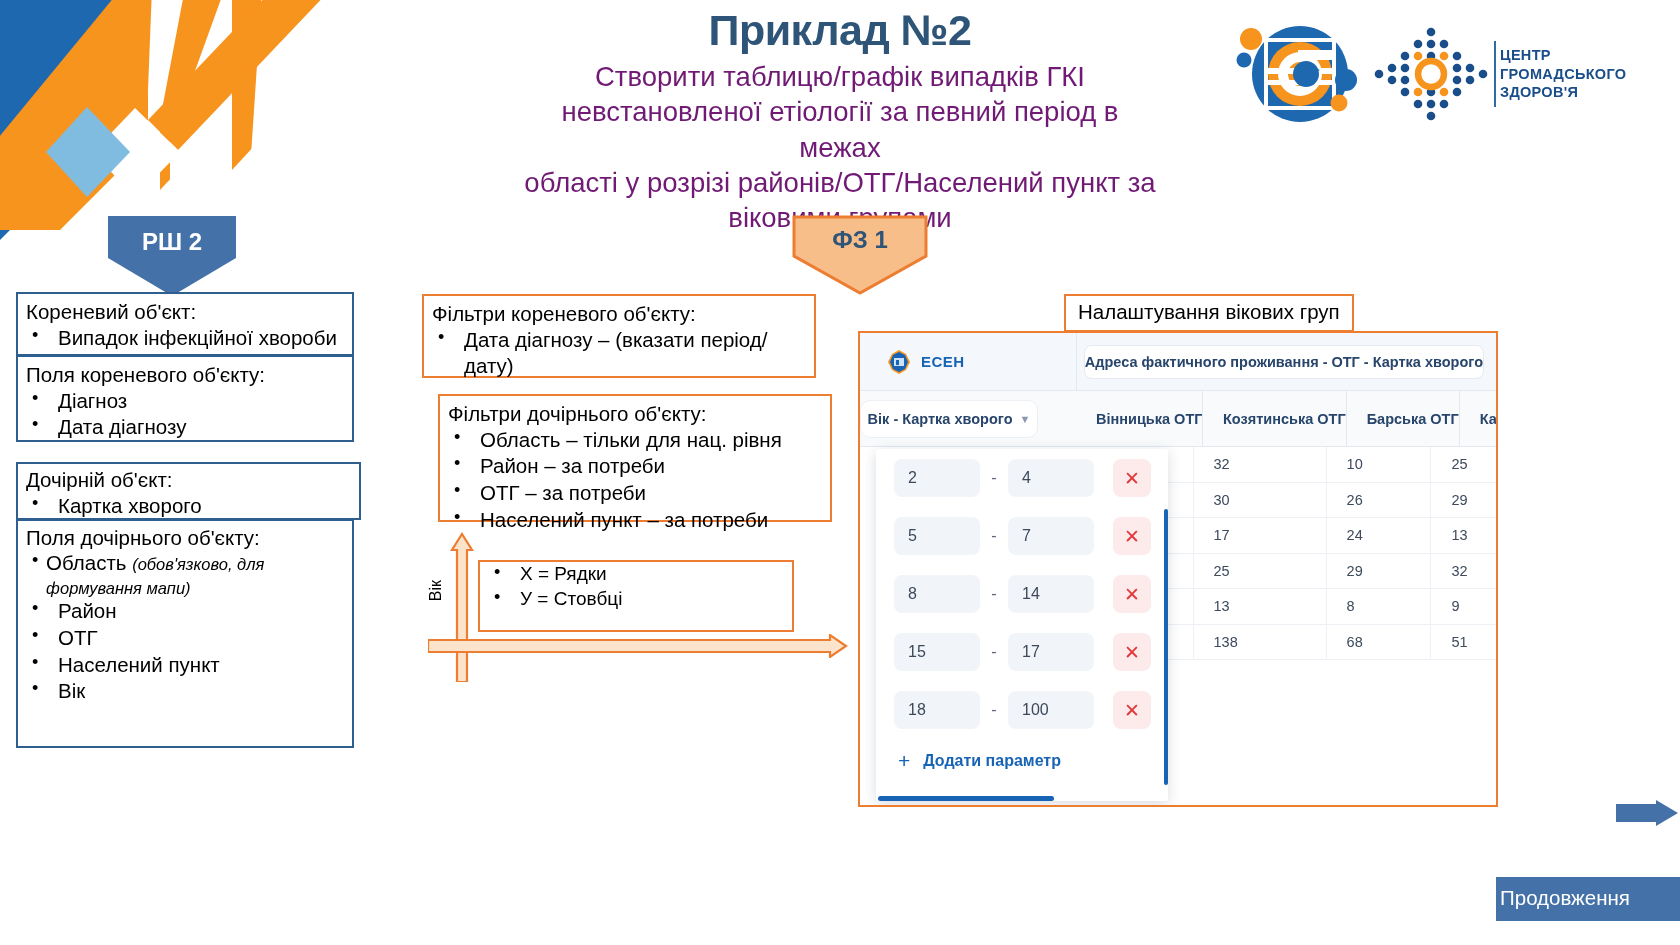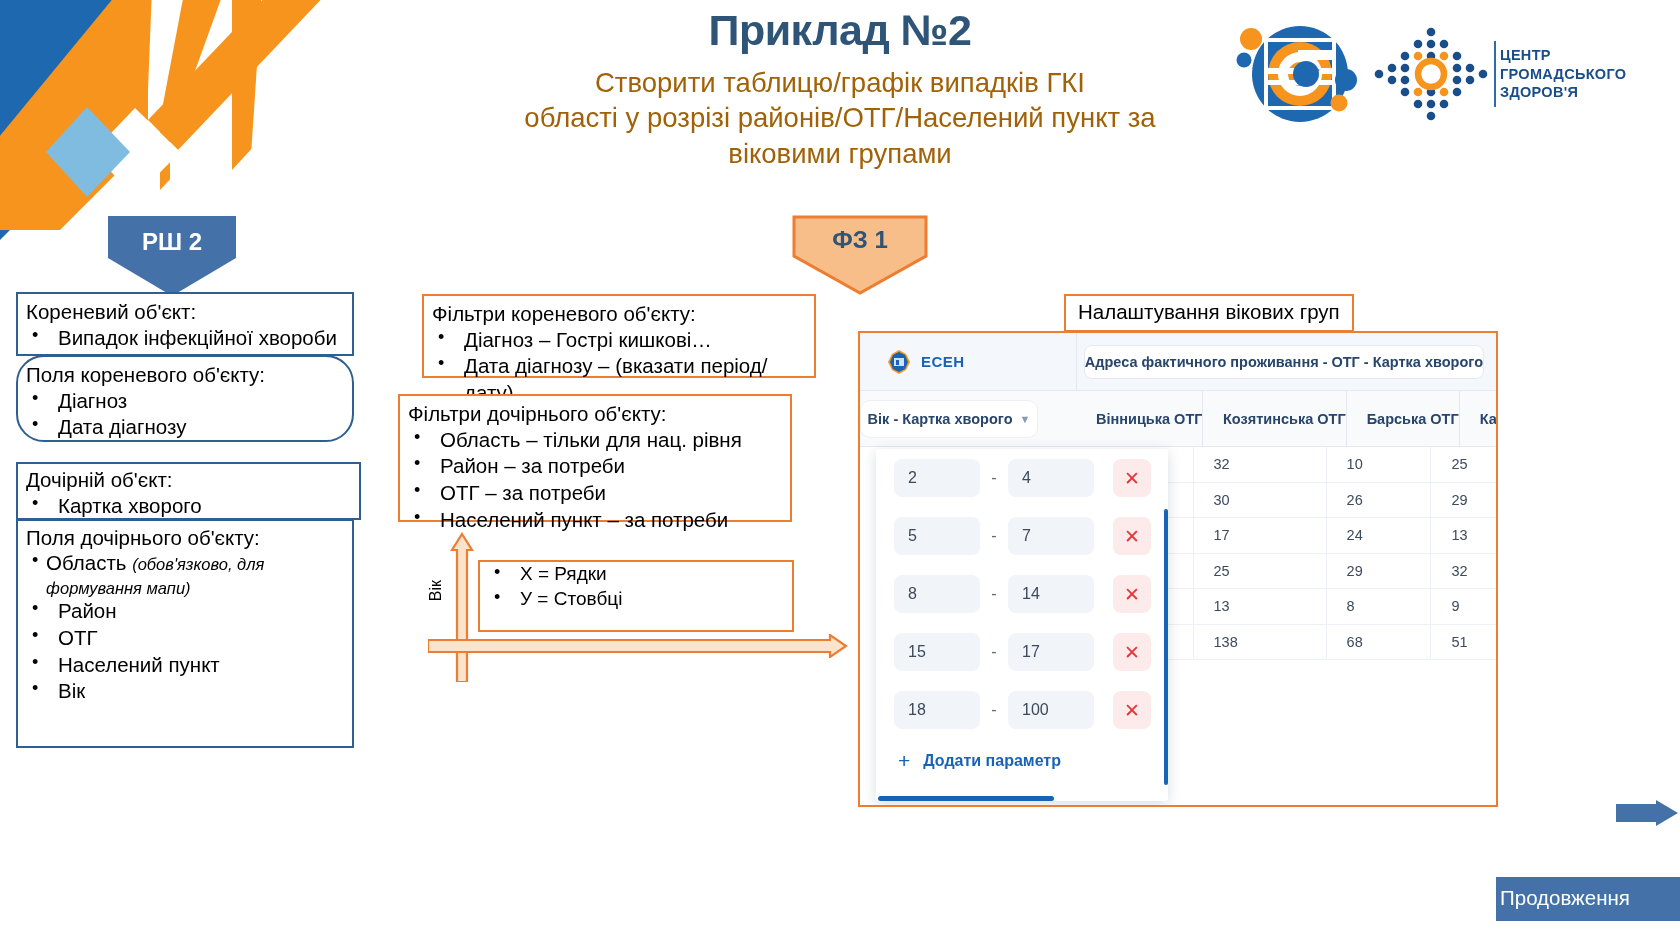--- a/index.html
+++ b/index.html
@@ -14,21 +14,21 @@
   
   .deco { position: absolute; left: 0; top: 0; width: 460px; height: 270px; overflow: hidden; pointer-events: none; }
   .deco svg { display: block; }
 
   
   #title-block { position: absolute; left: 520px; top: 8px; width: 640px; text-align: center; }
   #title-main {
     font-size: 43px; font-weight: bold; color: #2e5577; letter-spacing: -0.5px; line-height: 1.05;
   }
   #title-sub {
-    margin-top: 12px; font-size: 27.5px; color: #a16207; line-height: 1.28; font-weight: 400;
+    margin-top: 6px; font-size: 27.5px; color: #701a75; line-height: 1.28; font-weight: 400;
   }
 
   
   #logos { position: absolute; left: 1232px; top: 14px; display: flex; align-items: center; gap: 4px; }
   #cphl-text { font-size: 14.5px; font-weight: bold; color: #1a4e8a; line-height: 1.28; letter-spacing: 0.3px; }
   .logo-divider { width: 2px; height: 66px; background: #2d6ca8; }
 
   
   .chev { position: absolute; }
   .chev .lbl {
@@ -163,20 +163,21 @@
         <polygon points="93,152 135,108 180,152 135,198" fill="#ffffff"></polygon>
         <polygon points="46,152 87,107 130,152 87,197" fill="#7FBCE0"></polygon>
       </g>
     </svg>
   </div>
 
   <div id="title-block">
     <div id="title-main">Приклад №2</div>
     <div id="title-sub">
       <div>Створити таблицю/графік випадків ГКІ</div>
+      <div>невстановленої етіології за певний період в межах</div>
       <div>області  у розрізі районів/ОТГ/Населений пункт за</div>
       <div>віковими групами</div>
     </div>
   </div>
 
   <div id="logos">
     <svg width="136" height="120" viewBox="0 0 136 120">
       <circle cx="19" cy="25" r="11" fill="#F7941D"></circle>
       <circle cx="12" cy="46" r="7.5" fill="#1E68B0"></circle>
       <circle cx="68" cy="60" r="48" fill="#1E68B0"></circle>
@@ -248,21 +249,21 @@
     <div class="lbl" style="color:#2e5577;">ФЗ 1</div>
   </div>
 
   <div class="box blue" style="left:16px; top:292px; width:338px; height:64px;">
     <div class="hd" style="padding:5px 0 0 8px;">Кореневий об'єкт:</div>
     <ul>
       <li>Випадок інфекційної хвороби</li>
     </ul>
   </div>
 
-  <div class="box blue" style="left:16px; top:355px; width:338px; height:87px;border-radius:28px;">
+  <div class="box blue" style="left:16px; top:355px; width:338px; height:87px;">
     <div class="hd" style="padding:5px 0 0 8px;">Поля кореневого об'єкту:</div>
     <ul>
       <li>Діагноз</li>
       <li>Дата діагнозу</li>
     </ul>
   </div>
 
   <div class="box blue" style="left:16px; top:462px; width:345px; height:58px;">
     <div class="hd" style="padding:3px 0 0 8px;">Дочірній об'єкт:</div>
     <ul>
@@ -279,26 +280,25 @@
       <li>Район</li>
       <li>ОТГ</li>
       <li>Населений пункт</li>
       <li>Вік</li>
     </ul>
   </div>
 
   <div class="box orange" style="left:422px; top:294px; width:394px; height:84px;">
     <div class="hd" style="padding:5px 0 0 8px;">Фільтри кореневого об'єкту:</div>
     <ul>
-      <li>Діагноз – Гострі кишкові…</li>
       <li>Дата діагнозу – (вказати період/дату)</li>
     </ul>
   </div>
 
-  <div class="box orange" style="left:398px; top:394px; width:394px; height:128px;">
+  <div class="box orange" style="left:438px; top:394px; width:394px; height:128px;">
     <div class="hd" style="padding:5px 0 0 8px;">Фільтри дочірнього об'єкту:</div>
     <ul>
       <li>Область – тільки для нац. рівня</li>
       <li>Район – за потреби</li>
       <li>ОТГ – за потреби</li>
       <li>Населений пункт – за потреби</li>
     </ul>
   </div>
 
   <svg class="axis-arrow" style="left:450px; top:532px;" width="24" height="150" viewBox="0 0 24 150">

